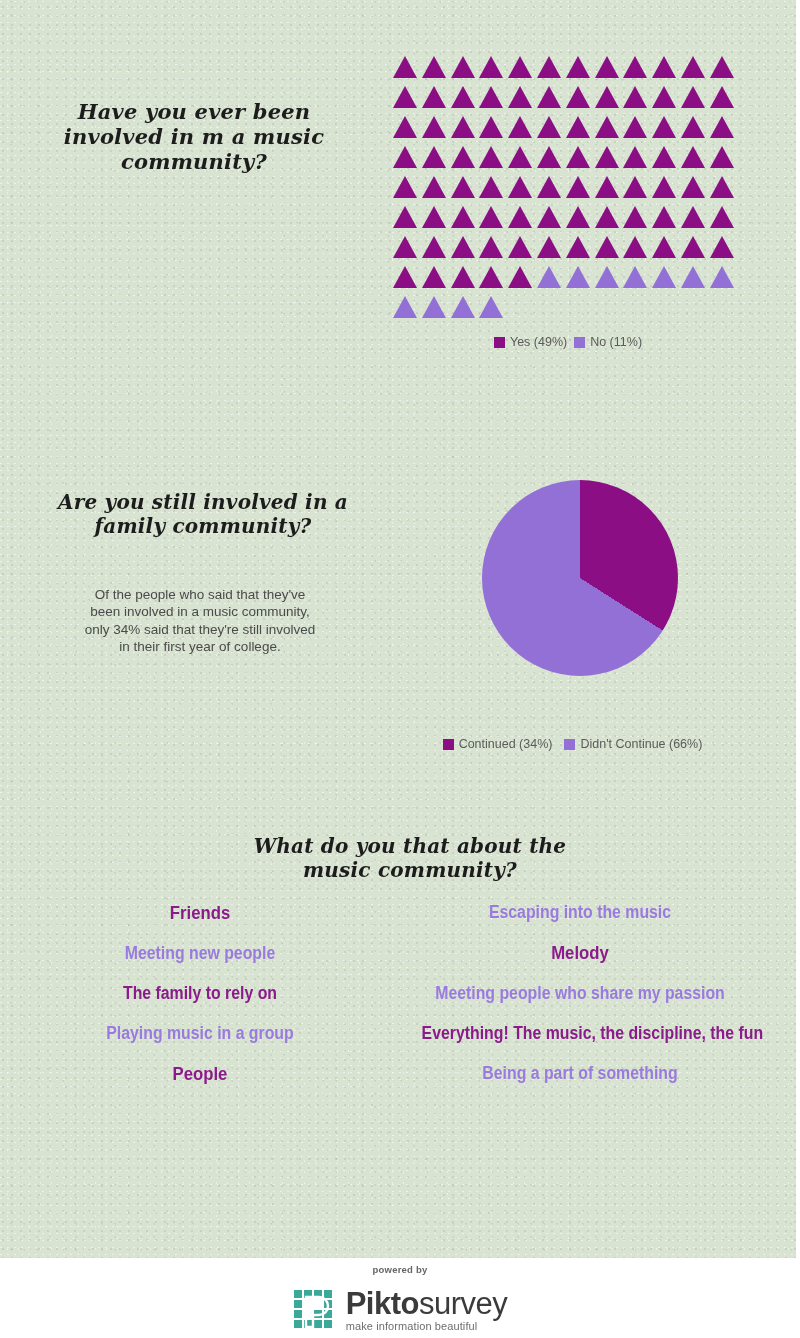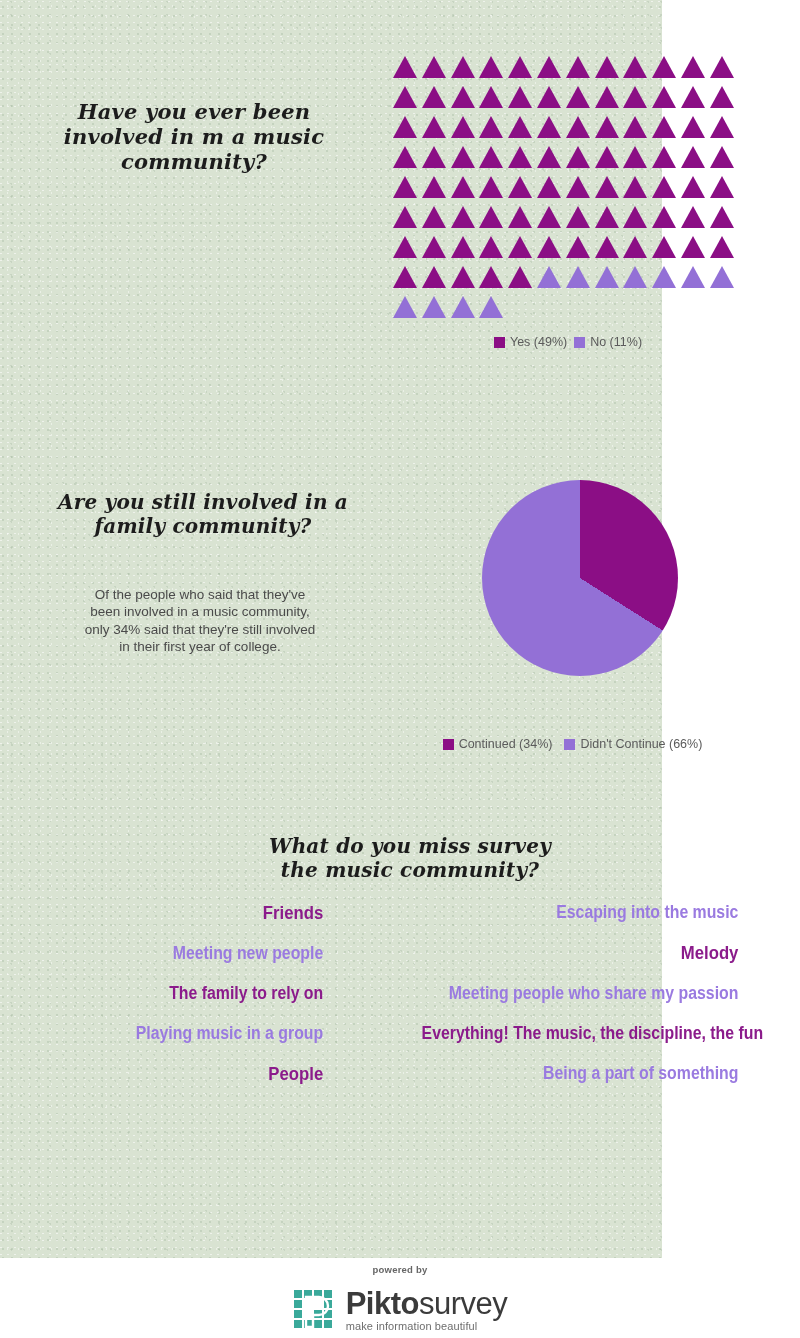--- a/index.html
+++ b/index.html
@@ -8,21 +8,21 @@
   }
   body {
     width: 800px;
     height: 1338px;
     font-family: "Liberation Sans", sans-serif;
     background: #ffffff;
     overflow: hidden;
   }
   #infographic {
     position: relative;
-    width: 662px;
+    width: 796px;
     height: 1338px;
     background: #d9e3d2;
     background-image:
       radial-gradient(circle at 12% 22%, rgba(255,255,255,.55) 0 1px, transparent 1px),
       radial-gradient(circle at 68% 54%, rgba(255,255,255,.45) 0 1px, transparent 1px),
       radial-gradient(circle at 32% 78%, rgba(160,180,155,.35) 0 1px, transparent 1px),
       radial-gradient(circle at 88% 12%, rgba(160,180,155,.3) 0 1px, transparent 1px);
     background-size: 7px 7px, 11px 11px, 9px 9px, 13px 13px;
   }
 
@@ -120,21 +120,21 @@
 
   
   #sec3-title {
     position: absolute;
     left: 250px; top: 835px;
     width: 320px;
     font-size: 20px;
   }
   .wc-col {
     position: absolute;
-    text-align: right;
+    text-align: center;
   }
   #wc-left  { left: 60px;  top: 903px; width: 280px; }
   #wc-right { left: 400px; top: 903px; width: 360px; }
   .wc-item {
     font-family: "Liberation Sans Narrow", "Liberation Sans", sans-serif;
     font-weight: bold;
     line-height: 1;
     margin-bottom: 22px;
     white-space: nowrap;
     transform: scaleX(.88);
@@ -227,21 +227,21 @@
     <div class="item">
       <span class="sw" style="background:#8b0e85"></span>
       <span>Continued (34%)</span>
     </div>
     <div class="item">
       <span class="sw" style="background:#9370d6"></span>
       <span>Didn't Continue (66%)</span>
     </div>
   </div>
 
-  <div id="sec3-title" class="script-head">What do you miss survey the music community?</div>
+  <div id="sec3-title" class="script-head">What do you that about the music community?</div>
 
   <div id="wc-left" class="wc-col">
       <div class="wc-item wc-dark" style="font-size: 19px;">Friends</div>
       <div class="wc-item wc-light" style="font-size: 18px;">Meeting new people</div>
       <div class="wc-item wc-dark" style="font-size: 18px;">The family to rely on</div>
       <div class="wc-item wc-light" style="font-size: 18px;">Playing music in a group</div>
       <div class="wc-item wc-dark" style="font-size: 19px;">People</div>
     </div>
   <div id="wc-right" class="wc-col">
       <div class="wc-item wc-light" style="font-size: 18px;">Escaping into the music</div>

